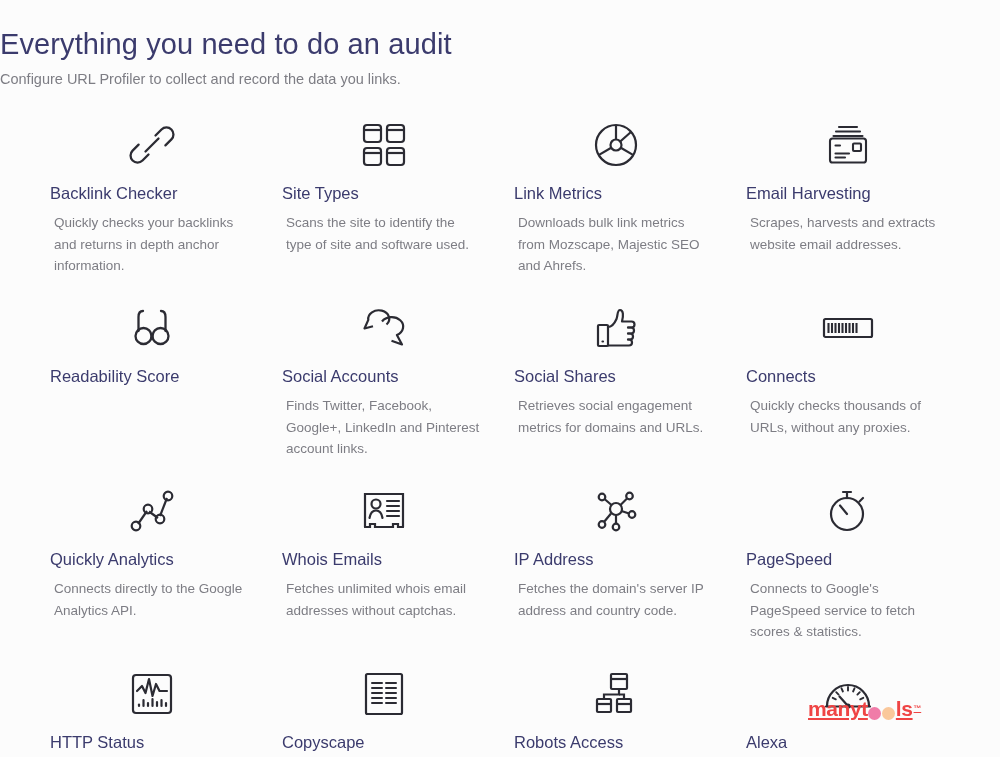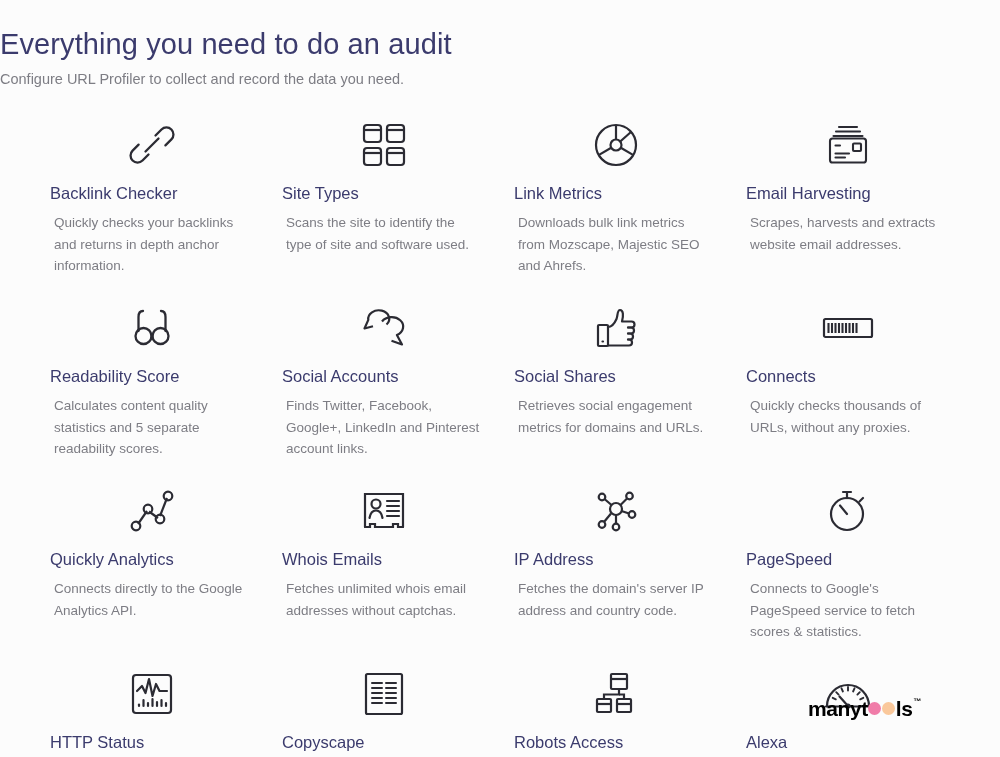--- a/index.html
+++ b/index.html
@@ -84,26 +84,27 @@
     max-width: 196px;
     margin: 8px auto;
   }
 
   
   .watermark {
     position: absolute;
     left: 808px;
     top: 697px;
     display: flex;
-    align-items: center;
+    align-items: flex-end;
     font-size: 21px;
     letter-spacing: -0.4px;
-    color: #000000;
+    color: #ef4444;
     font-weight: 600;
     pointer-events: none;
+    text-decoration: underline;
   }
   .watermark .wm-dot {
     display: inline-block;
     width: 13px;
     height: 13px;
     border-radius: 50%;
     margin: 0 0.5px;
     position: relative;
     top: -1px;
   }
@@ -117,21 +118,21 @@
     margin-left: 1px;
   }
 </style>
 </head>
 <body>
 
 <div class="page">
 
   <div class="header">
     <h1 class="page-title">Everything you need to do an audit</h1>
-    <p class="page-subtitle">Configure URL Profiler to collect and record the data you need.</p>
+    <p class="page-subtitle">Configure URL Profiler to collect and record the data you links.</p>
   </div>
 
   <div class="features">
 
     <div class="feature">
       <div class="feature-icon">
         <svg width="48" height="48" viewBox="0 0 48 48" fill="none" stroke="#2b2b33" stroke-width="2.3" stroke-linecap="round">
           <path d="M27.5 14.5 L33.5 8.5 a7 7 0 0 1 9.9 9.9 L37.4 24.4"></path>
           <path d="M20.5 33.5 L14.5 39.5 a7 7 0 0 1 -9.9 -9.9 L10.6 23.6"></path>
           <path d="M17.5 30.5 L30.5 17.5"></path>
@@ -194,21 +195,20 @@
       <div class="feature-icon">
         <svg width="44" height="44" viewBox="0 0 44 44" fill="none" stroke="#2b2b33" stroke-width="2.3" stroke-linecap="round">
           <path d="M13 5 C9.5 5 8.5 7.5 8.5 11 V25"></path>
           <path d="M31 5 C34.5 5 35.5 7.5 35.5 11 V25"></path>
           <circle cx="13.5" cy="30" r="8"></circle>
           <circle cx="30.5" cy="30" r="8"></circle>
           <path d="M21.5 30 H22.5"></path>
         </svg>
       </div>
       <div class="feature-title">Readability Score</div>
-      <div class="feature-desc">Calculates content quality statistics and 5 separate readability scores.</div>
     </div>
 
     <div class="feature">
       <div class="feature-icon">
         <svg width="48" height="44" viewBox="0 0 48 44" fill="none" stroke="#2b2b33" stroke-width="2.2" stroke-linejoin="round">
           <path d="M26.5 18.5 a10.5 8.5 0 1 0 -18.2 -4.6 L4.5 22.5 L13 20.2"></path>
           <path d="M22 15.5 a11.5 9.5 0 1 1 14.9 13.6 L42 38.5 L31.5 34.8"></path>
         </svg>
       </div>
       <div class="feature-title">Social Accounts</div>

